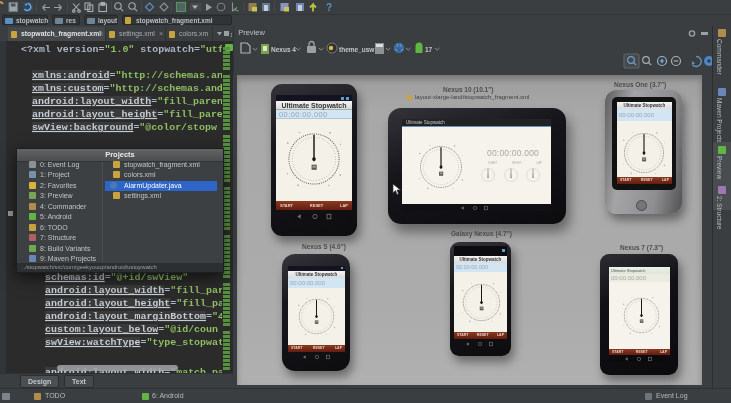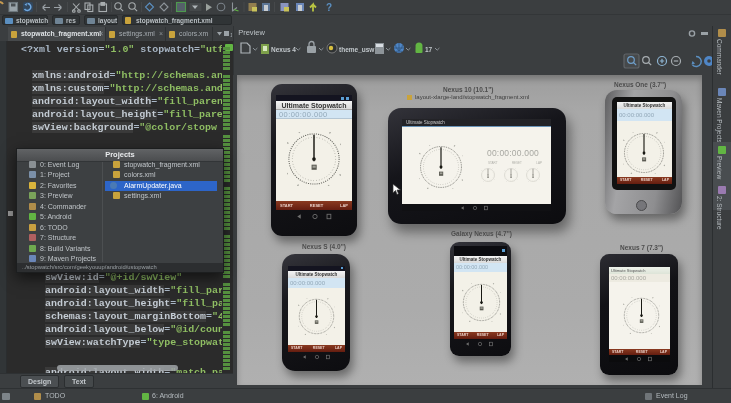--- a/index.html
+++ b/index.html
@@ -18,21 +18,21 @@
   .tab{position:absolute;top:1px;height:14px;font-size:6.8px;line-height:14px;color:#a7adb2;
     padding:0 0 0 13px;background:#3b3e40;border-right:1px solid #2f3234;white-space:nowrap;box-sizing:border-box;}
   .tab.active{background:#46494b;color:#dfe3e6;font-weight:bold;}
   .ticon{position:absolute;left:3px;top:4px;width:6px;height:7px;background:#c9a33c;border-radius:1px;}
   .tx{position:absolute;right:2px;top:0;color:#8a9094;font-size:7px;}
   
   #editor{left:0;top:41px;width:233px;height:332px;background:#2b2b2b;overflow:hidden;}
   #gutter{position:absolute;left:0;top:0;width:6px;height:332px;background:#313537;border-right:1px solid #2a2d2f;}
   .cl{position:absolute;left:0;width:233px;height:13px;font-family:"Liberation Mono",monospace;
       font-size:9.95px;font-weight:bold;line-height:13px;white-space:pre;color:#a9b7c6;}
-  .tag{color:#d08b3c;} .str{color:#8fbe63;} .attr{color:#c3cbd3;background:rgba(255,255,255,0.075);}
+  .tag{color:#d08b3c;} .str{color:#8fbe63;} .attr{color:#c3cbd3;background:rgba(255,255,255,0.075);text-decoration:underline;}
   .pl{color:#a9b7c6;}
   
   #stripe{position:absolute;left:222px;top:0;width:11px;height:332px;background:#2b2b2b;}
   .gm{position:absolute;left:1px;width:7px;height:2.5px;background:#55913f;}
   #okind{position:absolute;left:3px;top:3px;width:8px;height:7px;background:#62b543;border-radius:1px;}
   
   #switcher{left:16px;top:148px;width:206px;height:123px;background:#3d4042;
     border:1px solid #1c1e1f;box-shadow:0 5px 14px rgba(0,0,0,0.6);z-index:30;}
   #swtitle{position:absolute;left:0;top:0;width:100%;height:12px;
     background:linear-gradient(#616365,#4b4d4f);color:#e8eaec;font-size:7.5px;font-weight:bold;
@@ -132,25 +132,25 @@
     </svg>
   </div>
   <div class="abs" id="editor">
     <div class="cl" style="top:2px;left:21px;"><span class="pl">&lt;?xml version=</span><span class="str">"1.0"</span><span class="pl"> stopwatch=</span><span class="str">"utf-</span></div>
     <div class="cl" style="top:28px;left:32px;"><span class="attr">xmlns:android</span><span class="pl">=</span><span class="str">"http://schemas.an</span></div>
     <div class="cl" style="top:41px;left:32px;"><span class="attr">xmlns:custom</span><span class="pl">=</span><span class="str">"http://schemas.and</span></div>
     <div class="cl" style="top:54px;left:32px;"><span class="attr">android:layout_width</span><span class="pl">=</span><span class="str">"fill_paren</span></div>
     <div class="cl" style="top:67px;left:32px;"><span class="attr">android:layout_height</span><span class="pl">=</span><span class="str">"fill_pare</span></div>
     <div class="cl" style="top:80px;left:32px;"><span class="attr">swView:background</span><span class="pl">=</span><span class="str">"@color/stopw</span></div>
     <div class="cl" style="top:95px;left:32px;margin-top:32px;"><span class="tag">&lt;TextView</span></div>
-    <div class="cl" style="top:230px;left:45px;"><span class="attr">swView:id</span><span class="pl">=</span><span class="str">"@+id/swView"</span></div>
+    <div class="cl" style="top:230px;left:45px;"><span class="attr">schemas:id</span><span class="pl">=</span><span class="str">"@+id/swView"</span></div>
     <div class="cl" style="top:243px;left:45px;"><span class="attr">android:layout_width</span><span class="pl">=</span><span class="str">"fill_par</span></div>
     <div class="cl" style="top:256px;left:45px;"><span class="attr">android:layout_height</span><span class="pl">=</span><span class="str">"fill_pa</span></div>
-    <div class="cl" style="top:269px;left:45px;"><span class="attr">schemas:layout_marginBottom</span><span class="pl">=</span><span class="str">"4</span></div>
-    <div class="cl" style="top:282px;left:45px;"><span class="attr">android:layout_below</span><span class="pl">=</span><span class="str">"@id/coun</span></div>
+    <div class="cl" style="top:269px;left:45px;"><span class="attr">android:layout_marginBottom</span><span class="pl">=</span><span class="str">"4</span></div>
+    <div class="cl" style="top:282px;left:45px;"><span class="attr">custom:layout_below</span><span class="pl">=</span><span class="str">"@id/coun</span></div>
     <div class="cl" style="top:295px;left:45px;"><span class="attr">swView:watchType</span><span class="pl">=</span><span class="str">"type_stopwat</span></div>
     <div class="cl" style="top:325px;left:45px;"><span class="attr">android:layout_width</span><span class="pl">=</span><span class="str">"match_pa</span></div>
     <div id="gutter"></div>
     <div style="position:absolute;left:8px;top:170px;width:5px;height:5px;background:#9a9a9a;"></div>
     <div id="stripe">
       <div id="okind"></div>
       <div class="gm" style="top:6px"></div>
       <div class="gm" style="top:10px"></div>
       <div class="gm" style="top:14px"></div>
       <div class="gm" style="top:18px"></div>

